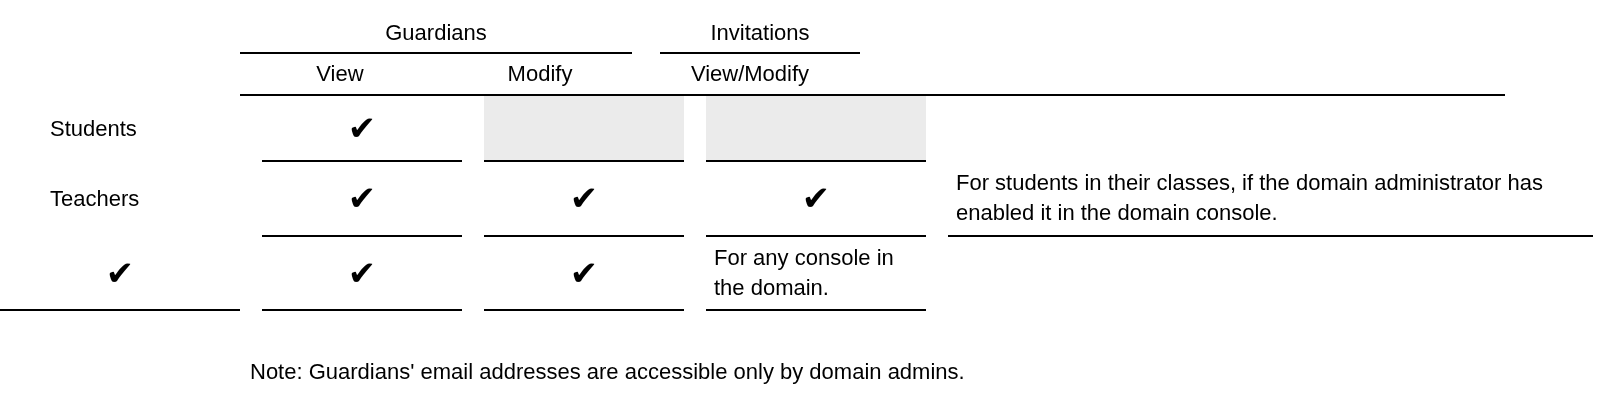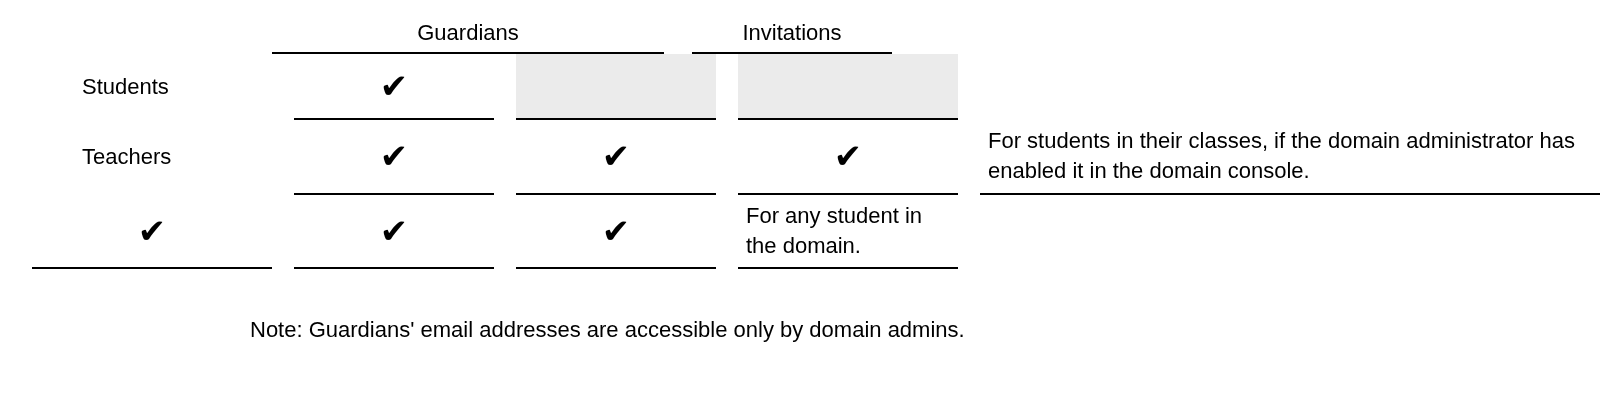--- a/index.html
+++ b/index.html
@@ -21,21 +21,20 @@
     height: 410px;
     padding-top: 8px;
     box-sizing: border-box;
   }
   .perm-table {
     width: 1505px;
   }
   .row {
     display: grid;
     grid-template-columns: 240px 200px 200px 220px 645px;
-    margin-left: 32px;
   }
   .cell {
     box-sizing: border-box;
   }
   
   .group-row {
     height: 46px;
   }
   .group-cell {
     display: flex;
@@ -109,20 +108,27 @@
       <div class="cell role-head"></div>
       <div class="cell group-cell group-guardians">
         <span>Guardians</span>
       </div>
       <div class="cell group-cell group-invitations">
         <span>Invitations</span>
       </div>
       <div class="cell notes-head"></div>
     </div>
 
+    <div class="row colhead-row">
+      <div class="cell role-head"></div>
+      <div class="cell col-cell ruled">View</div>
+      <div class="cell col-cell ruled">Modify</div>
+      <div class="cell col-cell ruled">View/Modify</div>
+      <div class="cell notes-cell ruled"></div>
+    </div>
 
     <div class="row body-row">
       <div class="cell role-cell">Students</div>
       <div class="cell check-cell ruled">
         <span class="check">✔</span>
       </div>
       <div class="cell check-cell ruled shaded">
         <span class="check"></span>
       </div>
       <div class="cell check-cell ruled shaded">
@@ -147,20 +153,20 @@
     <div class="row body-row">
       <div class="cell check-cell ruled">
         <span class="check">✔</span>
       </div>
       <div class="cell check-cell ruled">
         <span class="check">✔</span>
       </div>
       <div class="cell check-cell ruled">
         <span class="check">✔</span>
       </div>
-      <div class="cell notes-cell ruled">For any student in the domain.</div>
+      <div class="cell notes-cell ruled">For any console in the domain.</div>
     </div>
 
   </div>
 
   <p class="footnote">Note: Guardians' email addresses are accessible only by domain admins.</p>
 
 </div>
 
 </body></html>

